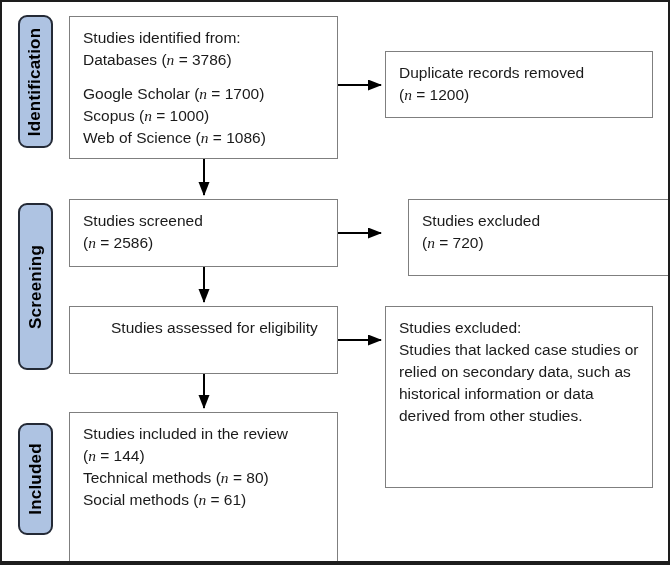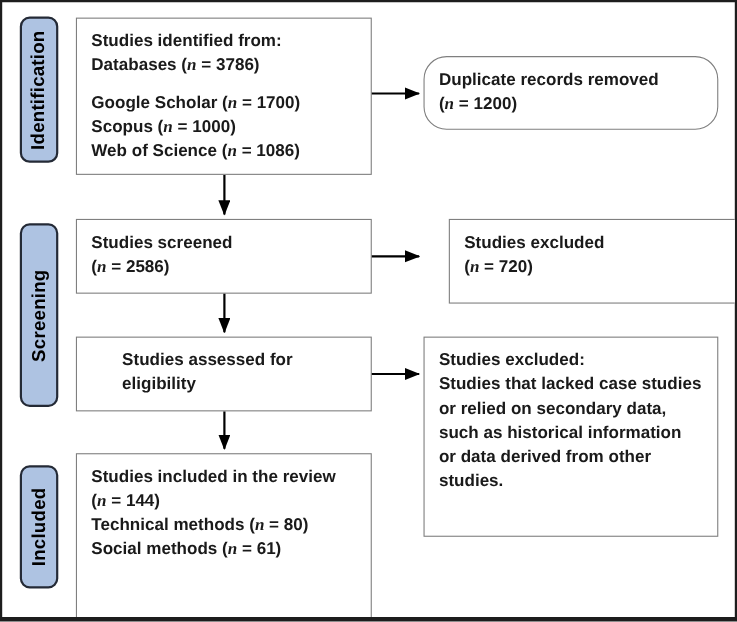--- a/index.html
+++ b/index.html
@@ -46,41 +46,41 @@
   
   .fbox{
     position:absolute;
     box-sizing:border-box;
     background:var(--background);
     border:1.5px solid var(--box-border);
     padding:10px 13px;
     font-size:15.5px;
     line-height:22px;
   }
-  .fbox .line{white-space:normal;font-weight:bold;}
+  .fbox .line{white-space:normal;}
   .fbox .gap{margin-top:12px;}
   i.nvar, .fbox i{
     font-family:"Liberation Serif","DejaVu Serif",serif;
     font-style:italic;
   }
   
   svg.arrows{
     position:absolute;left:0;top:0;width:666px;height:559px;
     pointer-events:none;
   }
   svg.arrows line{stroke:var(--arrow);stroke-width:2;}
   svg.arrows .head{fill:var(--arrow);}
   #stage-identification{left:16px;top:13px;width:35px;height:133px;}
   #stage-screening{left:16px;top:201px;width:35px;height:167px;}
   #stage-included{left:16px;top:421px;width:35px;height:112px;}
   #box-identified{left:67px;top:14px;width:269px;height:143px;}
   #box-screened{left:67px;top:197px;width:269px;height:68px;}
   #box-assessed{left:67px;top:304px;width:269px;height:68px;padding-left:41px;}
   #box-included{left:67px;top:410px;width:269px;height:156px;}
-  #box-duplicates{left:383px;top:49px;width:268px;height:67px;border-radius:21px;}
+  #box-duplicates{left:383px;top:49px;width:268px;height:67px;}
   #box-excluded-screening{left:406px;top:197px;width:268px;height:77px;}
   #box-excluded-eligibility{left:383px;top:304px;width:268px;height:182px;}
 </style>
 </head>
 <body>
 
 <div class="figure">
 
   <div class="stage" id="stage-identification">
     <span>Identification</span>

